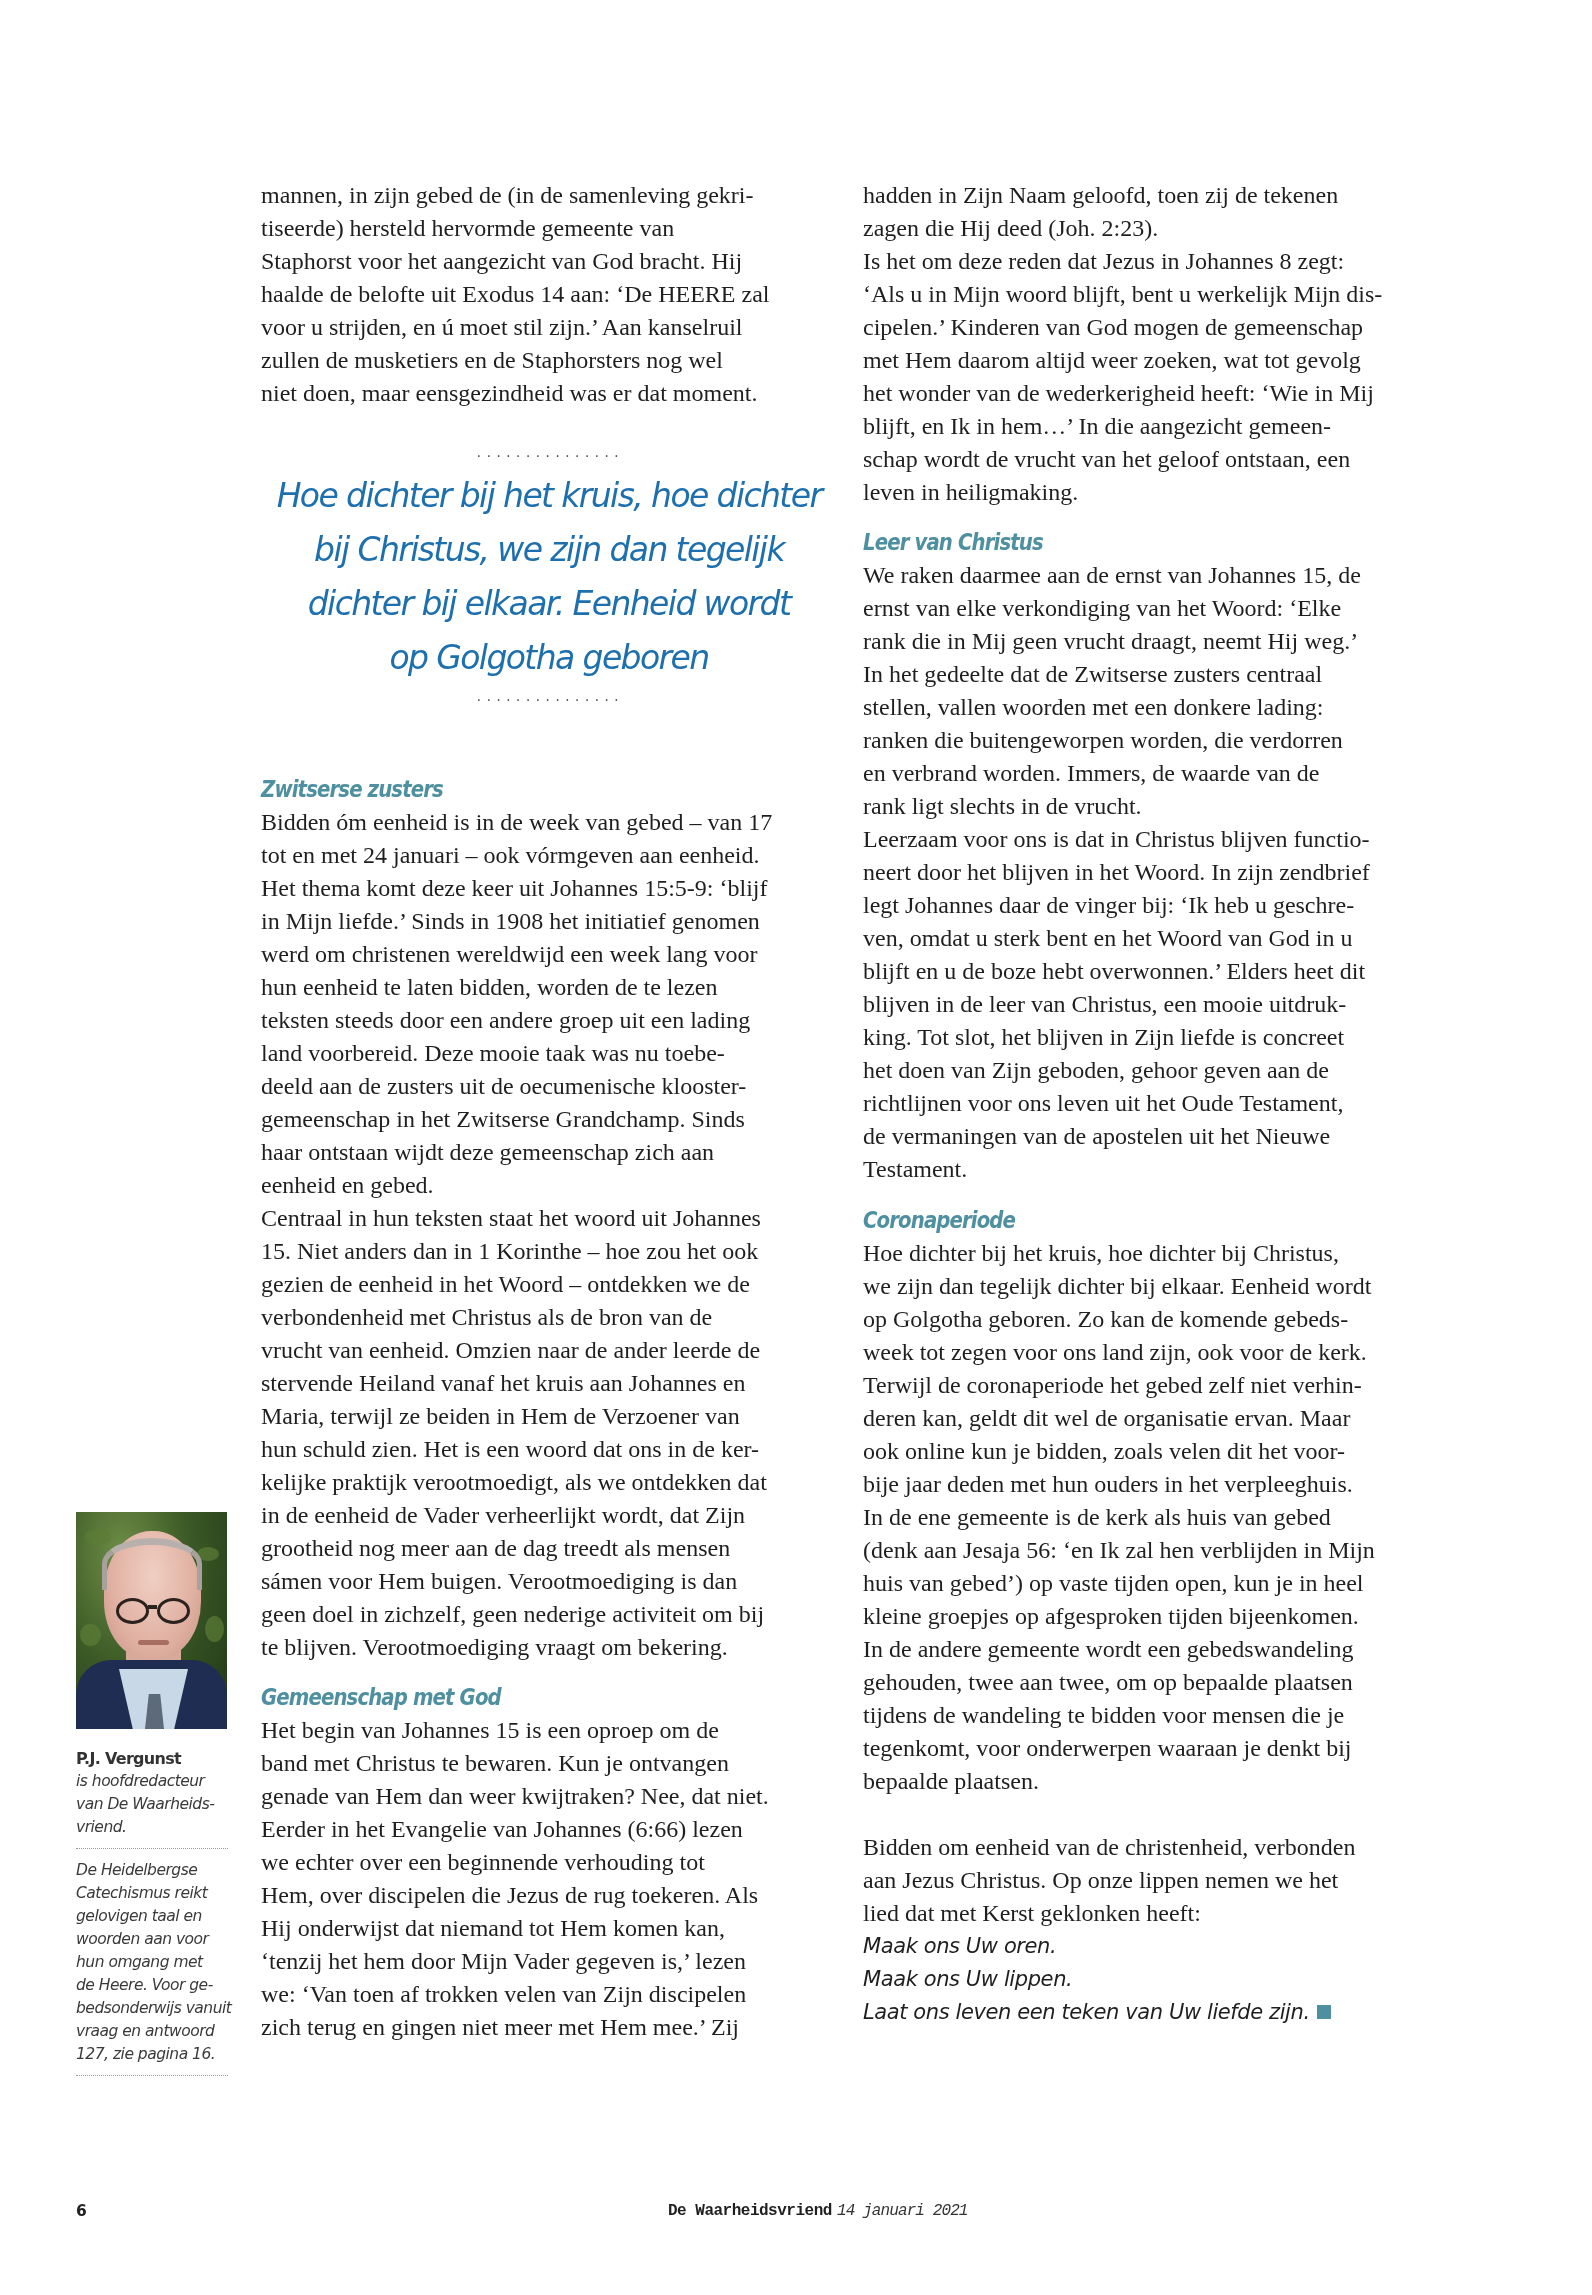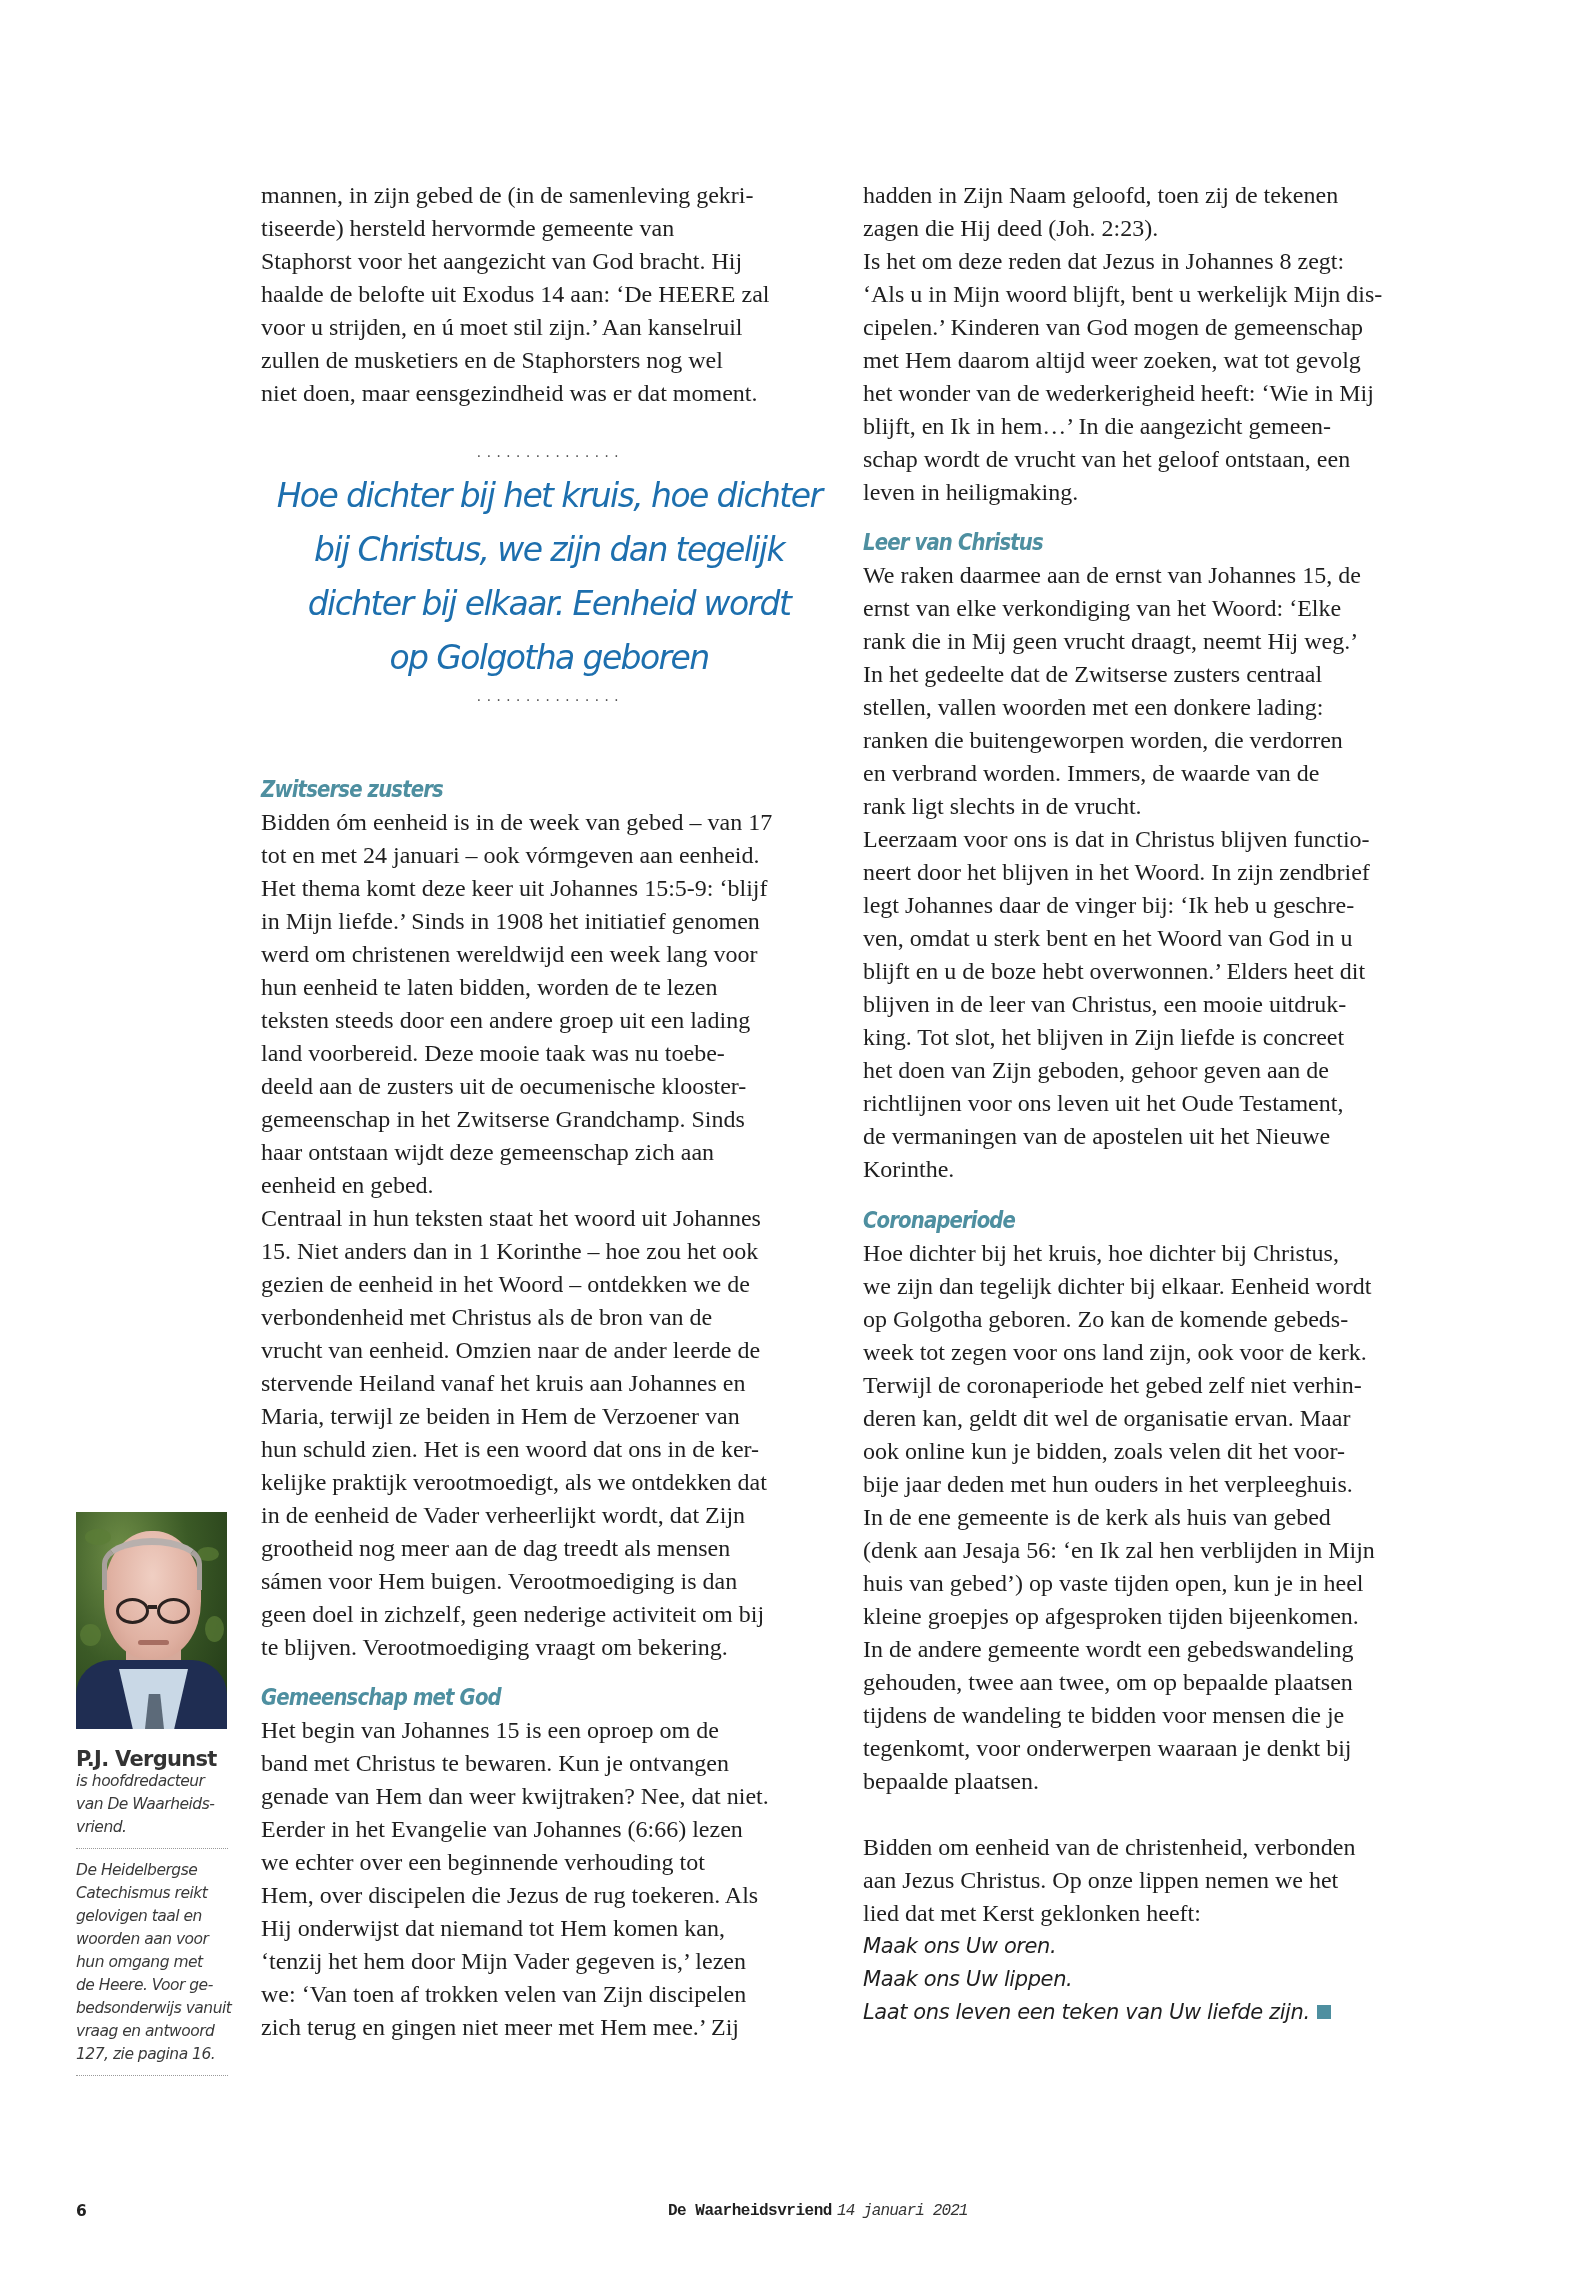--- a/index.html
+++ b/index.html
@@ -95,21 +95,21 @@
       box-sizing: border-box;
     }
     .portrait .glass {
       position: absolute; top: 86px; width: 33px; height: 26px;
       border: 3.5px solid #2b2220; border-radius: 50%; box-sizing: border-box;
     }
     .portrait .bridge { position: absolute; top: 93px; left: 72px; width: 8.6px; height: 3.5px; background: #2b2220; }
     .portrait .mouth { position: absolute; left: 62px; top: 128px; width: 31px; height: 5.2px; background: #a76d61; border-radius: 2.6px; }
     .side-name {
       font-family: "DejaVu Sans", sans-serif; font-weight: bold; color: #333;
-      font-size: 21px; letter-spacing: -0.7px; margin-top: 19px; line-height: 22.4px;
+      font-size: 16px; letter-spacing: -0.7px; margin-top: 19px; line-height: 22.4px;
     }
     .side-italic {
       font-family: "DejaVu Sans", sans-serif; font-style: italic; color: #3a3a3a;
       font-size: 15.5px; line-height: 23px; letter-spacing: -0.5px;
     }
     .side-italic span.l { display: block; white-space: nowrap; }
     .side-rule { border-top: 1.7px dotted #9a9a9a; margin: 8.6px 0 10.4px; width: 152px; }
     
     #footer { position: absolute; top: 2202px; left: 76px; width: 1381px; height: 26px; }
     .page-num {
@@ -227,21 +227,21 @@
     <span class="l">Leerzaam voor ons is dat in Christus blijven functio-</span>
     <span class="l">neert door het blijven in het Woord. In zijn zendbrief</span>
     <span class="l">legt Johannes daar de vinger bij: ‘Ik heb u geschre-</span>
     <span class="l">ven, omdat u sterk bent en het Woord van God in u</span>
     <span class="l">blijft en u de boze hebt overwonnen.’ Elders heet dit</span>
     <span class="l">blijven in de leer van Christus, een mooie uitdruk-</span>
     <span class="l">king. Tot slot, het blijven in Zijn liefde is concreet</span>
     <span class="l">het doen van Zijn geboden, gehoor geven aan de</span>
     <span class="l">richtlijnen voor ons leven uit het Oude Testament,</span>
     <span class="l">de vermaningen van de apostelen uit het Nieuwe</span>
-    <span class="l">Korinthe.</span>
+    <span class="l">Testament.</span>
   </p>
 
   <div style="height:17.3px"></div>
 
   <span class="heading">Coronaperiode</span>
   <p class="lines">
     <span class="l">Hoe dichter bij het kruis, hoe dichter bij Christus,</span>
     <span class="l">we zijn dan tegelijk dichter bij elkaar. Eenheid wordt</span>
     <span class="l">op Golgotha geboren. Zo kan de komende gebeds-</span>
     <span class="l">week tot zegen voor ons land zijn, ook voor de kerk.</span>

